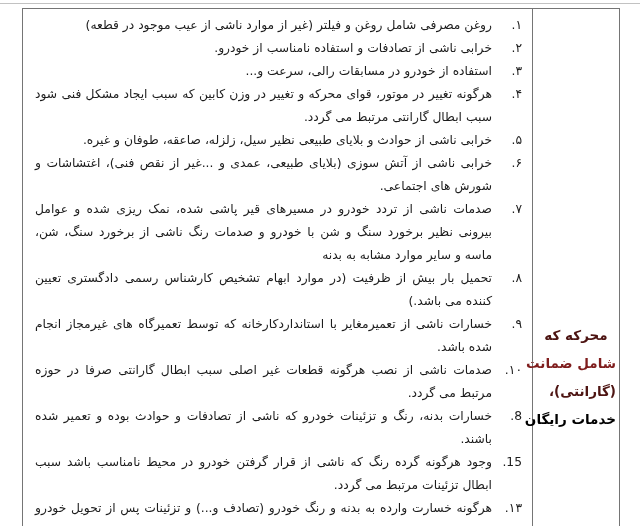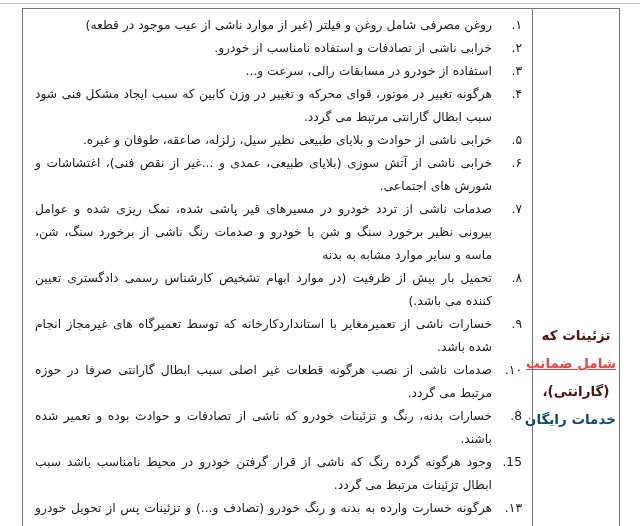--- a/index.html
+++ b/index.html
@@ -66,24 +66,24 @@
 </style>
 </head>
 <body>
 
 <div class="page">
   <div class="top-rule"></div>
 
   <div class="warranty-table">
 
     <div class="label-cell">
-      <div class="label-line" style="color: rgb(77, 20, 18);">تزئینات که</div>
-      <div class="label-line" style="color: #ef4444; text-decoration: underline;">شامل ضمانت</div>
-      <div class="label-line" style="color: rgb(77, 20, 18);">(گارانتی)،</div>
-      <div class="label-line" style="color: #0c4a6e;">خدمات رایگان</div>
+      <div class="label-line" style="color: rgb(77, 20, 18);">محرکه که</div>
+      <div class="label-line" style="color: #7f1d1d;">شامل ضمانت</div>
+      <div class="label-line" style="color: rgb(77, 20, 18); text-align: right;">(گارانتی)،</div>
+      <div class="label-line" style="color: #000000;">خدمات رایگان</div>
     </div>
 
     <div class="list-cell">
       <div class="item">
         <span class="num">۱.</span>
         <span>روغن مصرفی شامل روغن و فیلتر (غیر از موارد ناشی از عیب موجود در قطعه)</span>
       </div>
       <div class="item">
         <span class="num">۲.</span>
         <span>خرابی ناشی از تصادفات و استفاده نامناسب از خودرو.</span>

